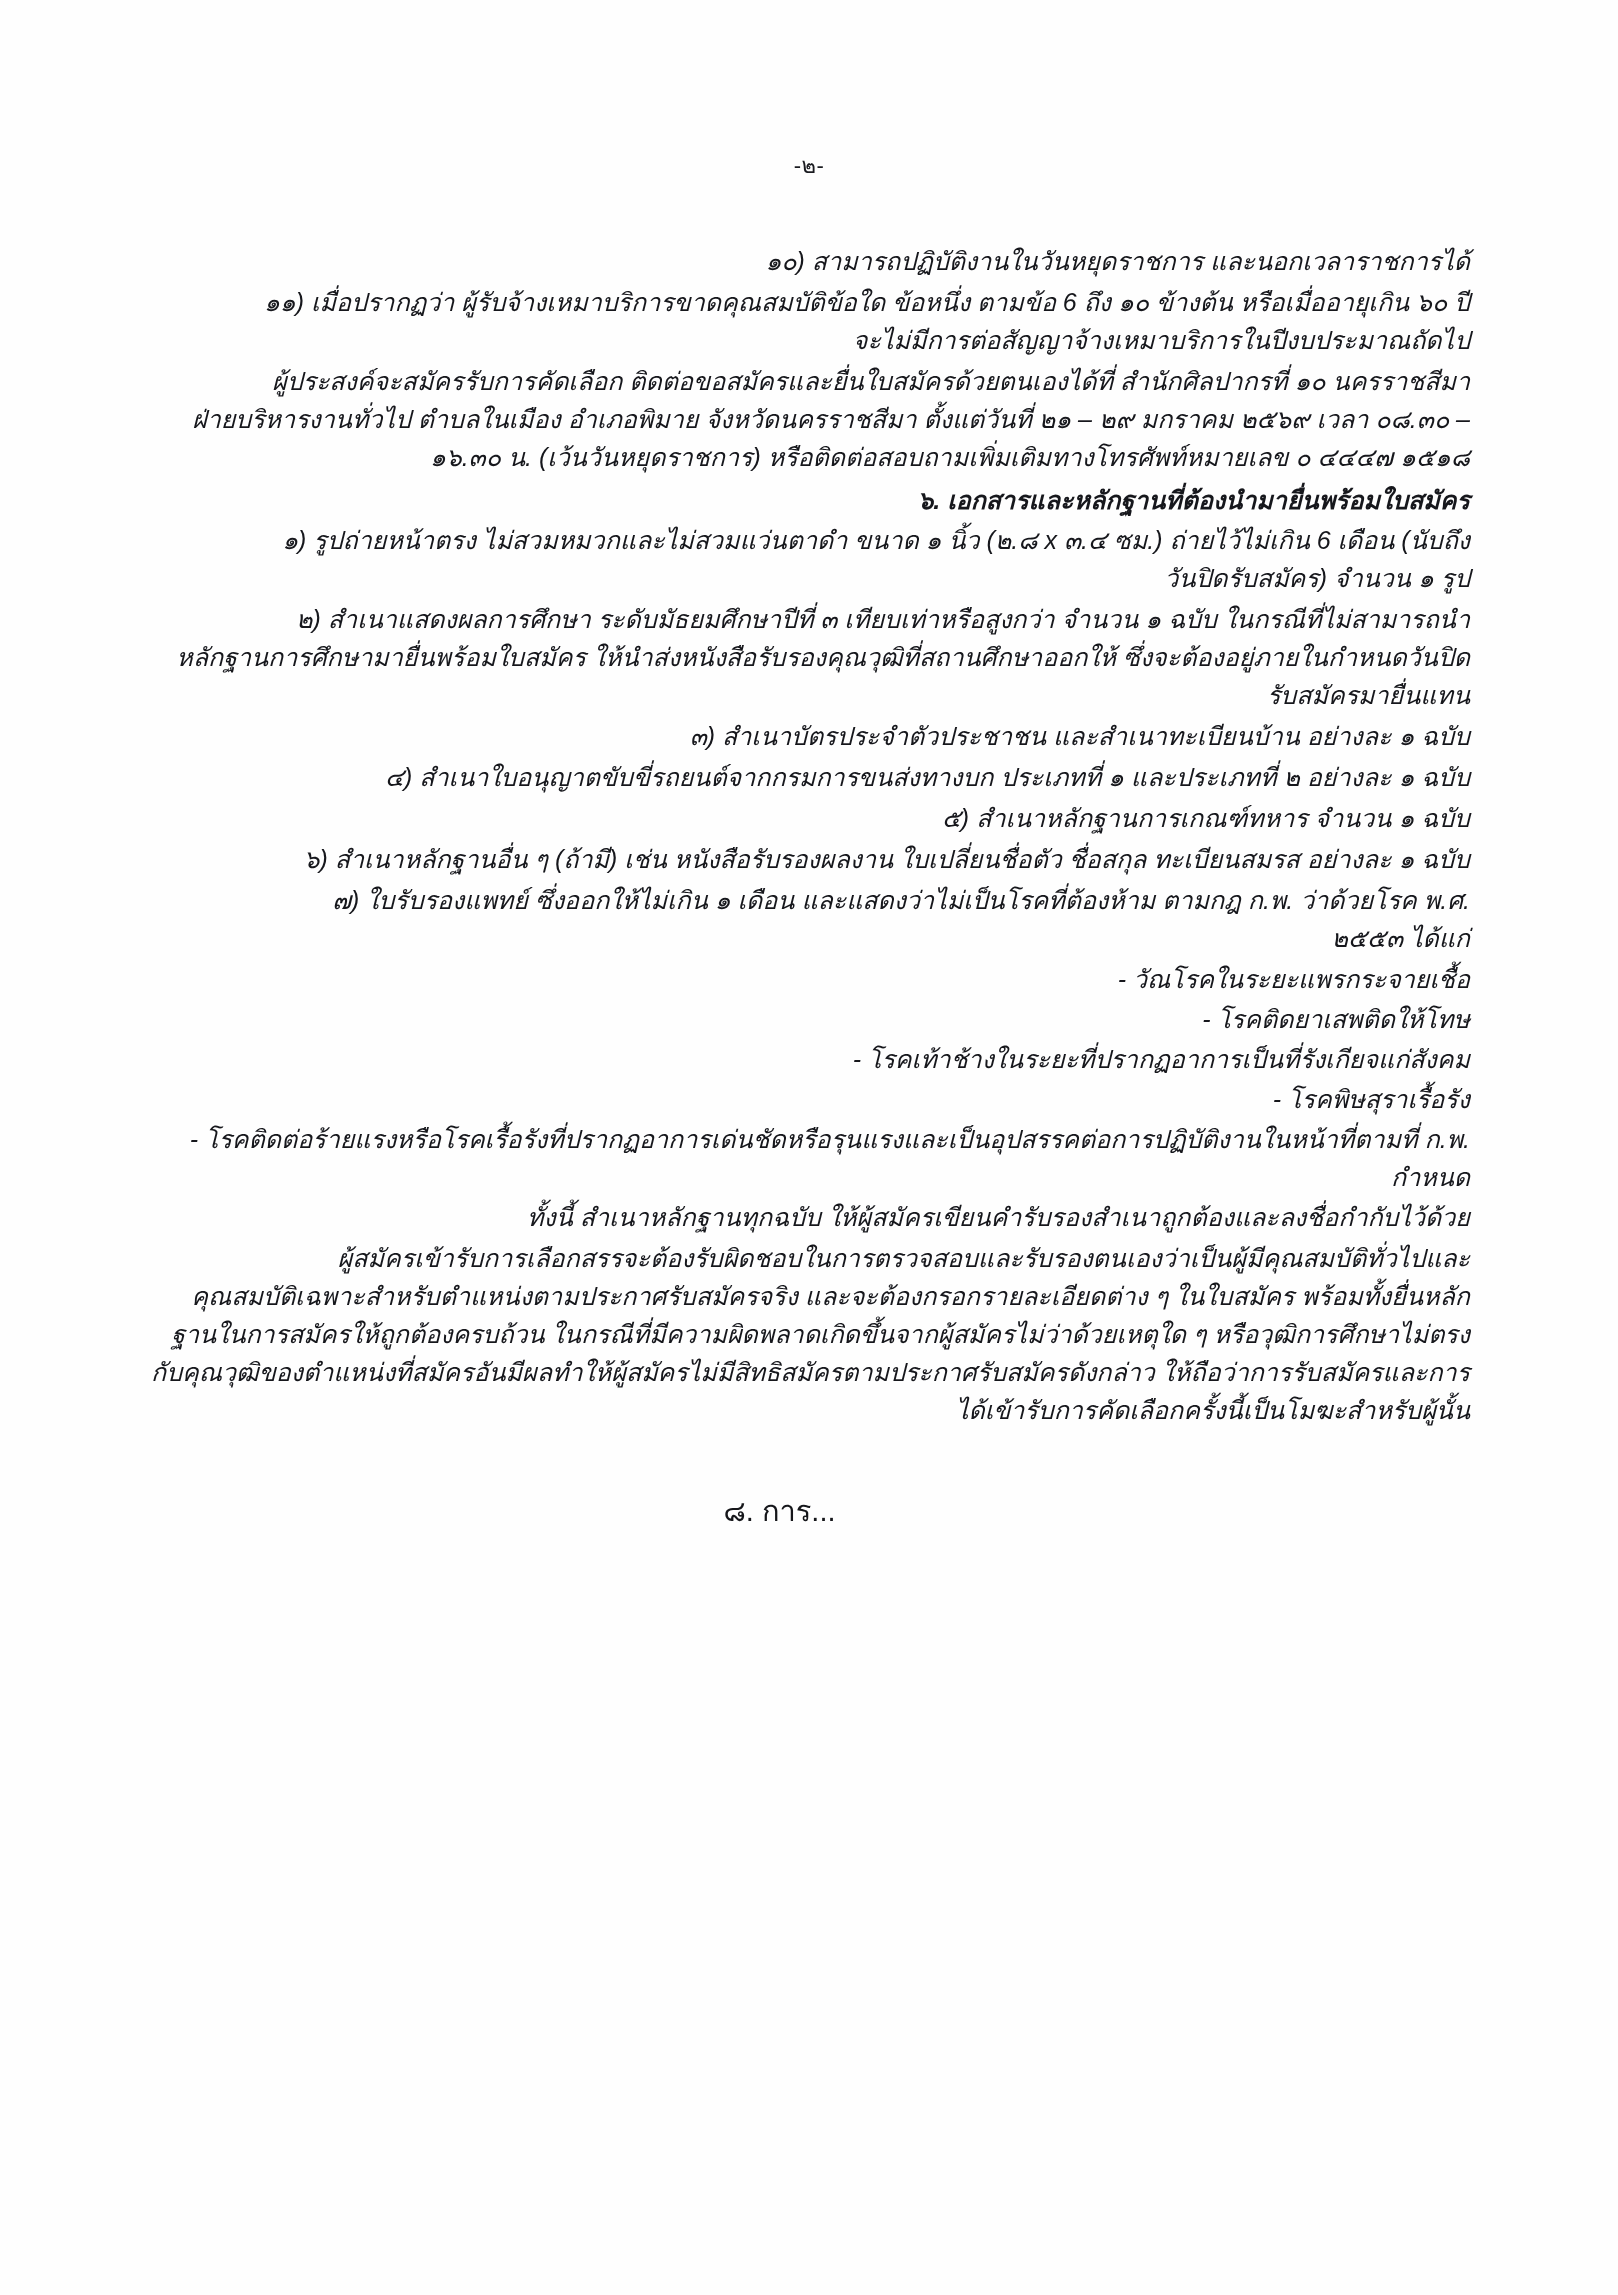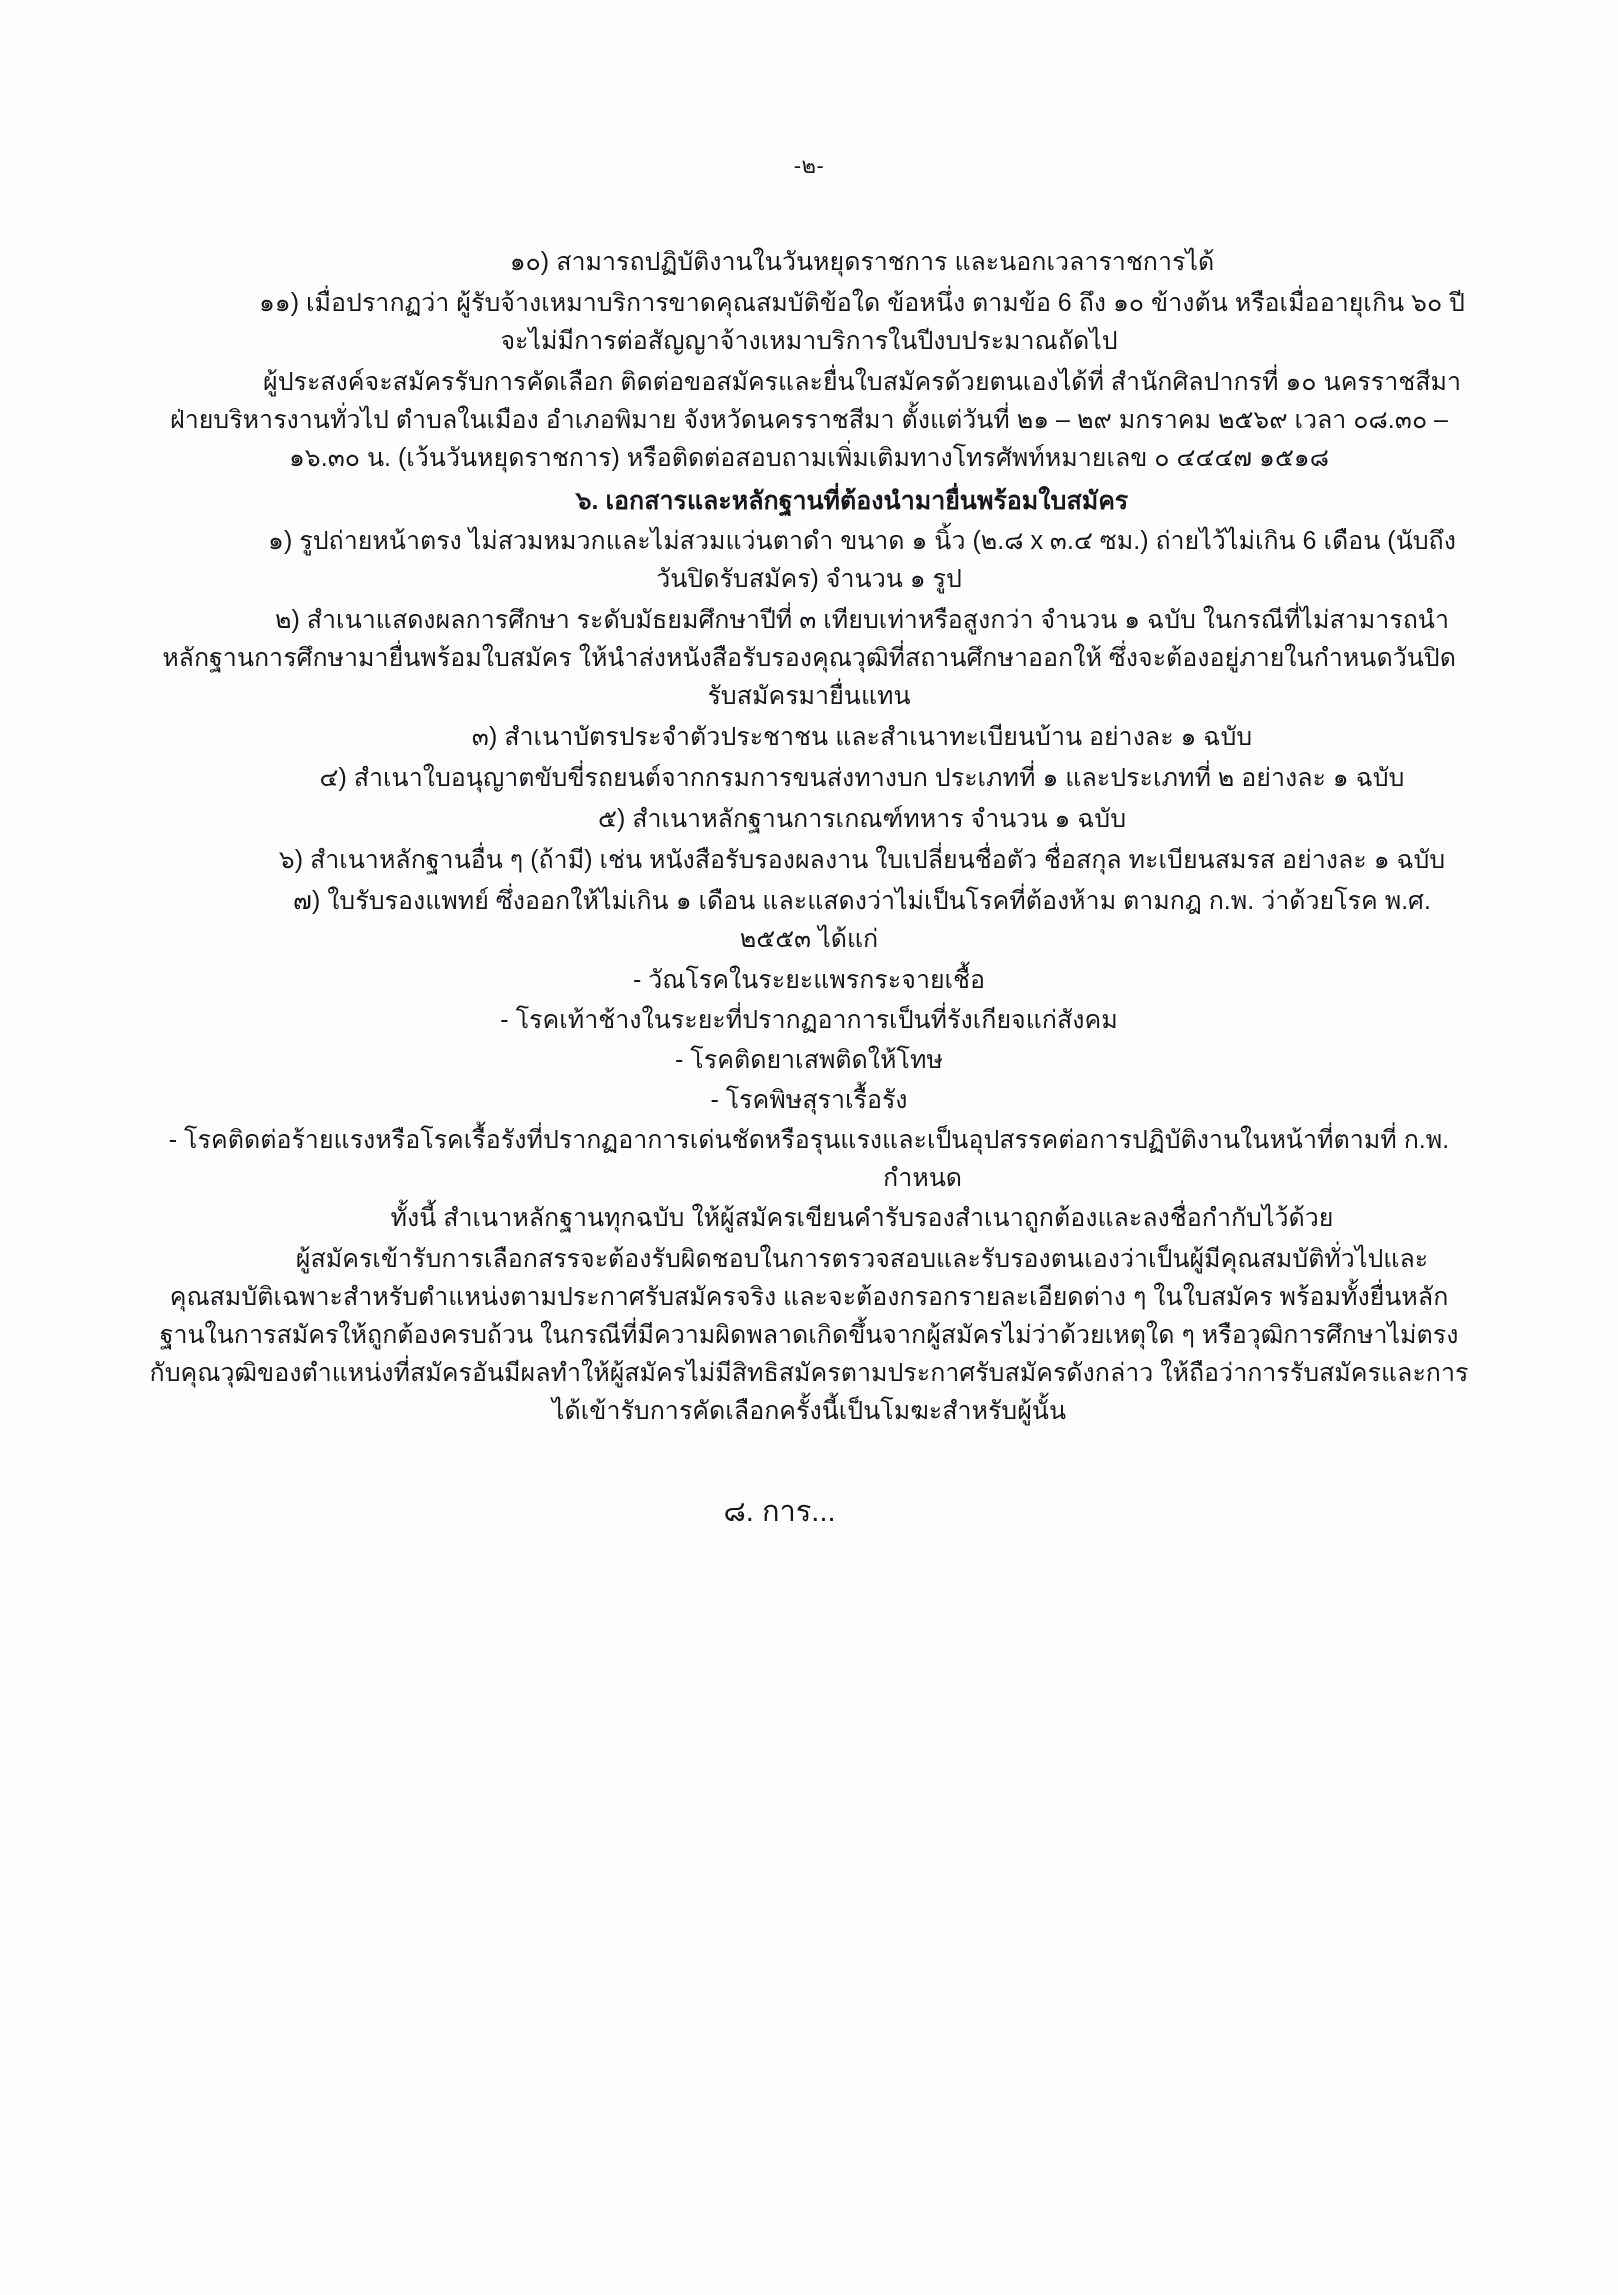--- a/index.html
+++ b/index.html
@@ -26,21 +26,22 @@
     text-align: center;
     font-size: 22px;
     letter-spacing: 0.5px;
     margin: 0 0 59px 0;
     color: #1a1b20;
   }
   .doc-body {
     font-size: 25px;
     line-height: 1.52;
     color: #16171c;
-    text-align: center;
+    text-align: right;
+    font-style: italic;
   }
   .p {
     margin: 0 0 3px 0;
   }
   .indent-2 { text-indent: 106px; }
   .heading {
     font-weight: bold;
     margin: 5px 0 2px 0;
     text-indent: 86px;
   }
@@ -89,24 +90,24 @@
     <p class="p indent-2">๔) สำเนาใบอนุญาตขับขี่รถยนต์จากกรมการขนส่งทางบก ประเภทที่ ๑ และประเภทที่ ๒ อย่างละ ๑ ฉบับ</p>
     <p class="p indent-2">๕) สำเนาหลักฐานการเกณฑ์ทหาร จำนวน ๑ ฉบับ</p>
     <p class="p indent-2">๖) สำเนาหลักฐานอื่น ๆ (ถ้ามี) เช่น หนังสือรับรองผลงาน ใบเปลี่ยนชื่อตัว ชื่อสกุล ทะเบียนสมรส อย่างละ ๑ ฉบับ</p>
     <p class="p indent-2">๗) ใบรับรองแพทย์ ซึ่งออกให้ไม่เกิน ๑ เดือน และแสดงว่าไม่เป็นโรคที่ต้องห้าม ตามกฎ ก.พ. ว่าด้วยโรค พ.ศ. ๒๕๕๓ ได้แก่</p>
 
     <ul class="dash-list">
       <li>
           <span class="cont">- วัณโรคในระยะแพรกระจายเชื้อ</span>
         </li>
       <li>
-          <span class="cont">- โรคเท้าช้างในระยะที่ปรากฏอาการเป็นที่รังเกียจแก่สังคม</span>
+          <span class="cont">- โรคติดยาเสพติดให้โทษ</span>
         </li>
       <li>
-          <span class="cont">- โรคติดยาเสพติดให้โทษ</span>
+          <span class="cont">- โรคเท้าช้างในระยะที่ปรากฏอาการเป็นที่รังเกียจแก่สังคม</span>
         </li>
       <li>
           <span class="cont">- โรคพิษสุราเรื้อรัง</span>
         </li>
       <li>
           <span class="cont">- โรคติดต่อร้ายแรงหรือโรคเรื้อรังที่ปรากฏอาการเด่นชัดหรือรุนแรงและเป็นอุปสรรคต่อการปฏิบัติงานในหน้าที่ตามที่ ก.พ. กำหนด</span>
         </li>
     </ul>
 
     <p class="p indent-2">ทั้งนี้ สำเนาหลักฐานทุกฉบับ ให้ผู้สมัครเขียนคำรับรองสำเนาถูกต้องและลงชื่อกำกับไว้ด้วย</p>

